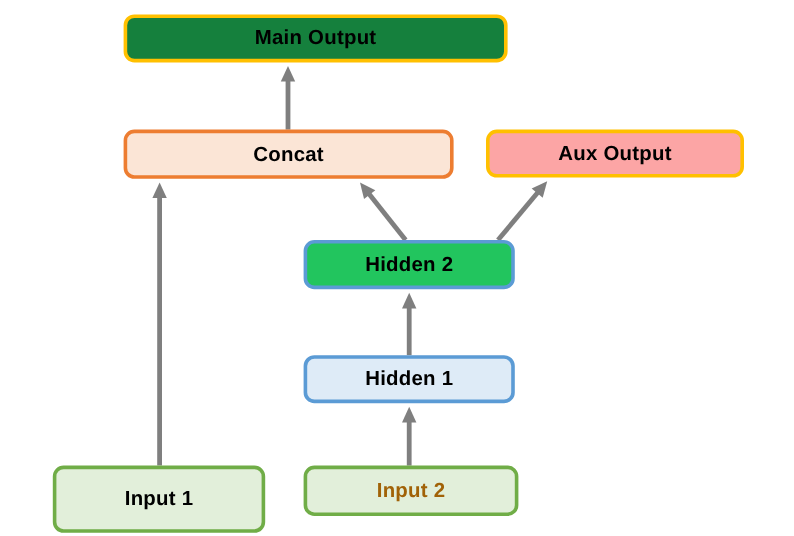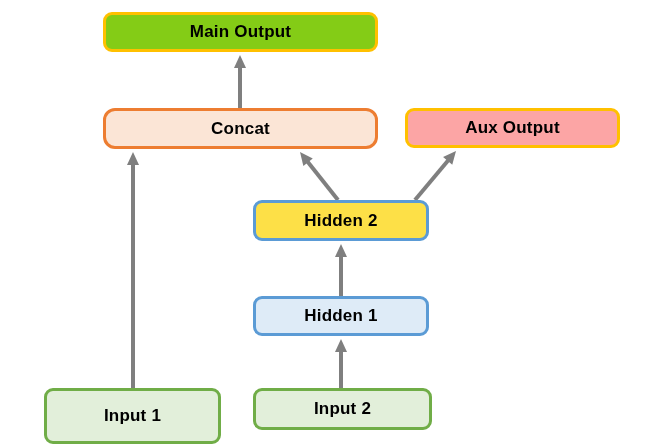--- a/index.html
+++ b/index.html
@@ -57,35 +57,35 @@
     <g>
         <line x1="415" y1="200" x2="448.2993284079158" y2="160.20324165883235" stroke="#7F7F7F" stroke-width="4"></line>
         <polygon points="456,151 452.2592266046583,164.82051425977716 443.05598494582597,157.11984266769292" fill="#7F7F7F"></polygon>
       </g>
     <g>
         <line x1="240" y1="108" x2="240" y2="67" stroke="#7F7F7F" stroke-width="4"></line>
         <polygon points="240,55 246,68 234,68" fill="#7F7F7F"></polygon>
       </g>
   </svg>
 
-  <div class="node" style="left: 103px; top: 12px; width: 275px; height: 40px; background: #84cc16; border-color: rgb(255, 192, 0); color: rgb(0, 0, 0);">
+  <div class="node" style="left: 103px; top: 12px; width: 320px; height: 40px; background: #15803d; border-color: rgb(255, 192, 0); color: rgb(0, 0, 0);">
     <span>Main Output</span>
   </div>
-  <div class="node" style="left: 103px; top: 108px; width: 275px; height: 41px; background: rgb(251, 229, 214); border-color: rgb(237, 125, 49); color: rgb(0, 0, 0); border-radius: 12px;">
+  <div class="node" style="left: 103px; top: 108px; width: 275px; height: 41px; background: rgb(251, 229, 214); border-color: rgb(237, 125, 49); color: rgb(0, 0, 0);">
     <span>Concat</span>
   </div>
   <div class="node" style="left: 405px; top: 108px; width: 215px; height: 40px; background: #fca5a5; border-color: rgb(255, 192, 0); color: rgb(0, 0, 0);">
     <span>Aux Output</span>
   </div>
-  <div class="node" style="left: 253px; top: 200px; width: 176px; height: 41px; background: #fde047; border-color: rgb(91, 155, 213); color: rgb(0, 0, 0);">
+  <div class="node" style="left: 253px; top: 200px; width: 176px; height: 41px; background: #22c55e; border-color: rgb(91, 155, 213); color: rgb(0, 0, 0);">
     <span>Hidden 2</span>
   </div>
   <div class="node" style="left: 253px; top: 296px; width: 176px; height: 40px; background: rgb(222, 235, 247); border-color: rgb(91, 155, 213); color: rgb(0, 0, 0); text-align: center;">
     <span>Hidden 1</span>
   </div>
   <div class="node" style="left: 44px; top: 388px; width: 177px; height: 56px; background: rgb(226, 239, 218); border-color: rgb(112, 173, 71); color: rgb(0, 0, 0);">
     <span>Input 1</span>
   </div>
-  <div class="node" style="left: 253px; top: 388px; width: 179px; height: 42px; background: rgb(226, 239, 218); border-color: rgb(112, 173, 71); color: #000000;">
+  <div class="node" style="left: 253px; top: 388px; width: 179px; height: 42px; background: rgb(226, 239, 218); border-color: rgb(112, 173, 71); color: #a16207;">
     <span>Input 2</span>
   </div>
 
 </div>
 
 </body></html>

